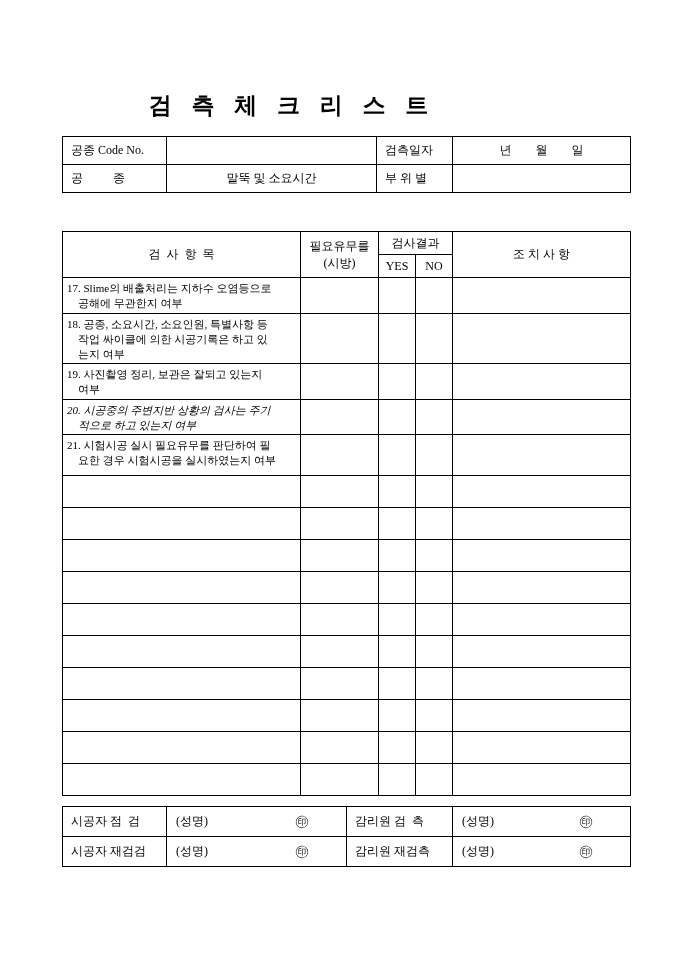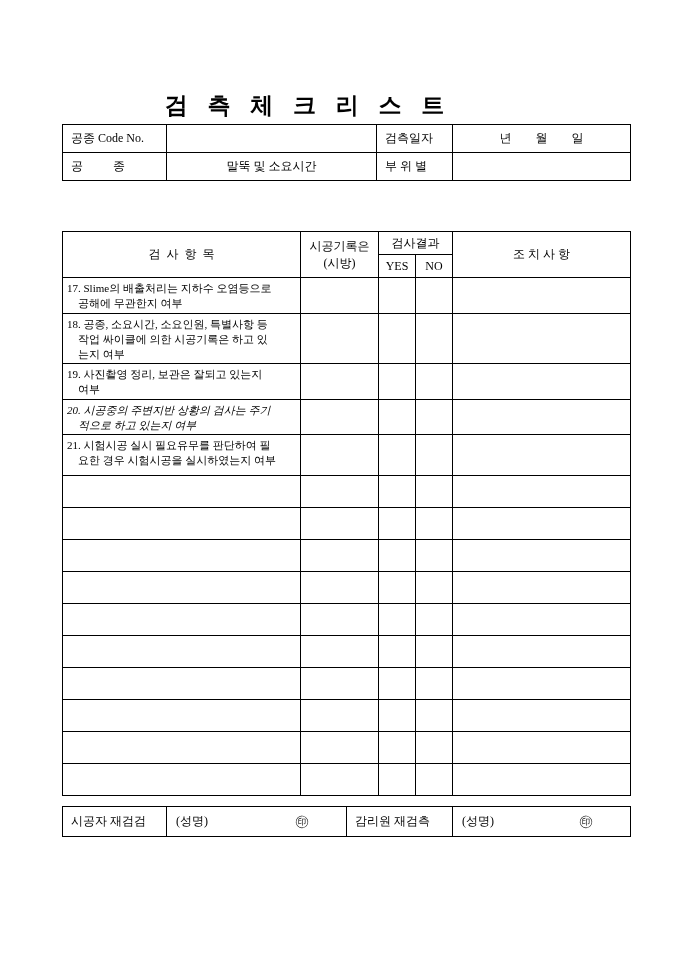--- a/index.html
+++ b/index.html
@@ -3,36 +3,36 @@
 <meta charset="utf-8">
 <style>
   html, body { margin: 0; padding: 0; }
   body {
     width: 680px; height: 962px;
     background: #ffffff; color: #000;
     font-family: "Liberation Serif", "DejaVu Serif", serif;
     position: relative; overflow: hidden;
   }
   .title {
-    position: absolute; top: 90px; left: 16px; width: 584px;
+    position: absolute; top: 90px; left: 0; width: 584px;
     text-align: center; font-size: 23px; font-weight: bold;
     letter-spacing: 7px; white-space: pre;
   }
   table {
     border-collapse: collapse; table-layout: fixed;
     position: absolute; left: 62px; width: 568px; background: #fff;
   }
   td, th {
     border: 1px solid #000; font-size: 12px; font-weight: normal;
     overflow: hidden; vertical-align: middle;
   }
   .pre { white-space: pre; }
 
   
-  .info-table { top: 124px; border-radius: 6px; }
+  .info-table { top: 136px; border-radius: 6px; }
   .info-table td { height: 25px; }
   .info-table .lbl { padding-left: 8px; text-align: left; }
   .info-table .val { text-align: center; }
 
   
   .main-table { top: 231px; }
   .main-table th { text-align: center; font-size: 12px; }
   .main-table tr.h1 { height: 23px; }
   .main-table tr.h2 { height: 23px; }
   .main-table td.item {
@@ -90,21 +90,21 @@
     <col style="width:238px">
       <col style="width:78px">
       <col style="width:37px">
       <col style="width:37px">
       <col style="width:178px">
   </colgroup>
   <thead>
     <tr class="h1">
       <th rowspan="2" class="pre">검  사  항  목</th>
       <th rowspan="2">
-        <div>시공기록은</div>
+        <div>필요유무를</div>
         <div>(시방)</div>
       </th>
       <th colspan="2">검사결과</th>
       <th rowspan="2" class="pre">조 치 사 항</th>
     </tr>
     <tr class="h2">
       <th>YES</th>
       <th>NO</th>
     </tr>
   </thead>
@@ -227,20 +227,36 @@
 
 <table class="sign-table">
   <colgroup>
     <col style="width:104px">
       <col style="width:180px">
       <col style="width:106px">
       <col style="width:178px">
   </colgroup>
   <tbody>
     <tr>
+      <td class="lbl">시공자 점  검</td>
+      <td class="val">
+        <div class="wrap">
+          <span>(성명)</span>
+          <span class="seal">㊞</span>
+        </div>
+      </td>
+      <td class="lbl">감리원 검  측</td>
+      <td class="val">
+        <div class="wrap">
+          <span>(성명)</span>
+          <span class="seal">㊞</span>
+        </div>
+      </td>
+    </tr>
+    <tr>
       <td class="lbl">시공자 재검검</td>
       <td class="val">
         <div class="wrap">
           <span>(성명)</span>
           <span class="seal">㊞</span>
         </div>
       </td>
       <td class="lbl">감리원 재검측</td>
       <td class="val">
         <div class="wrap">

